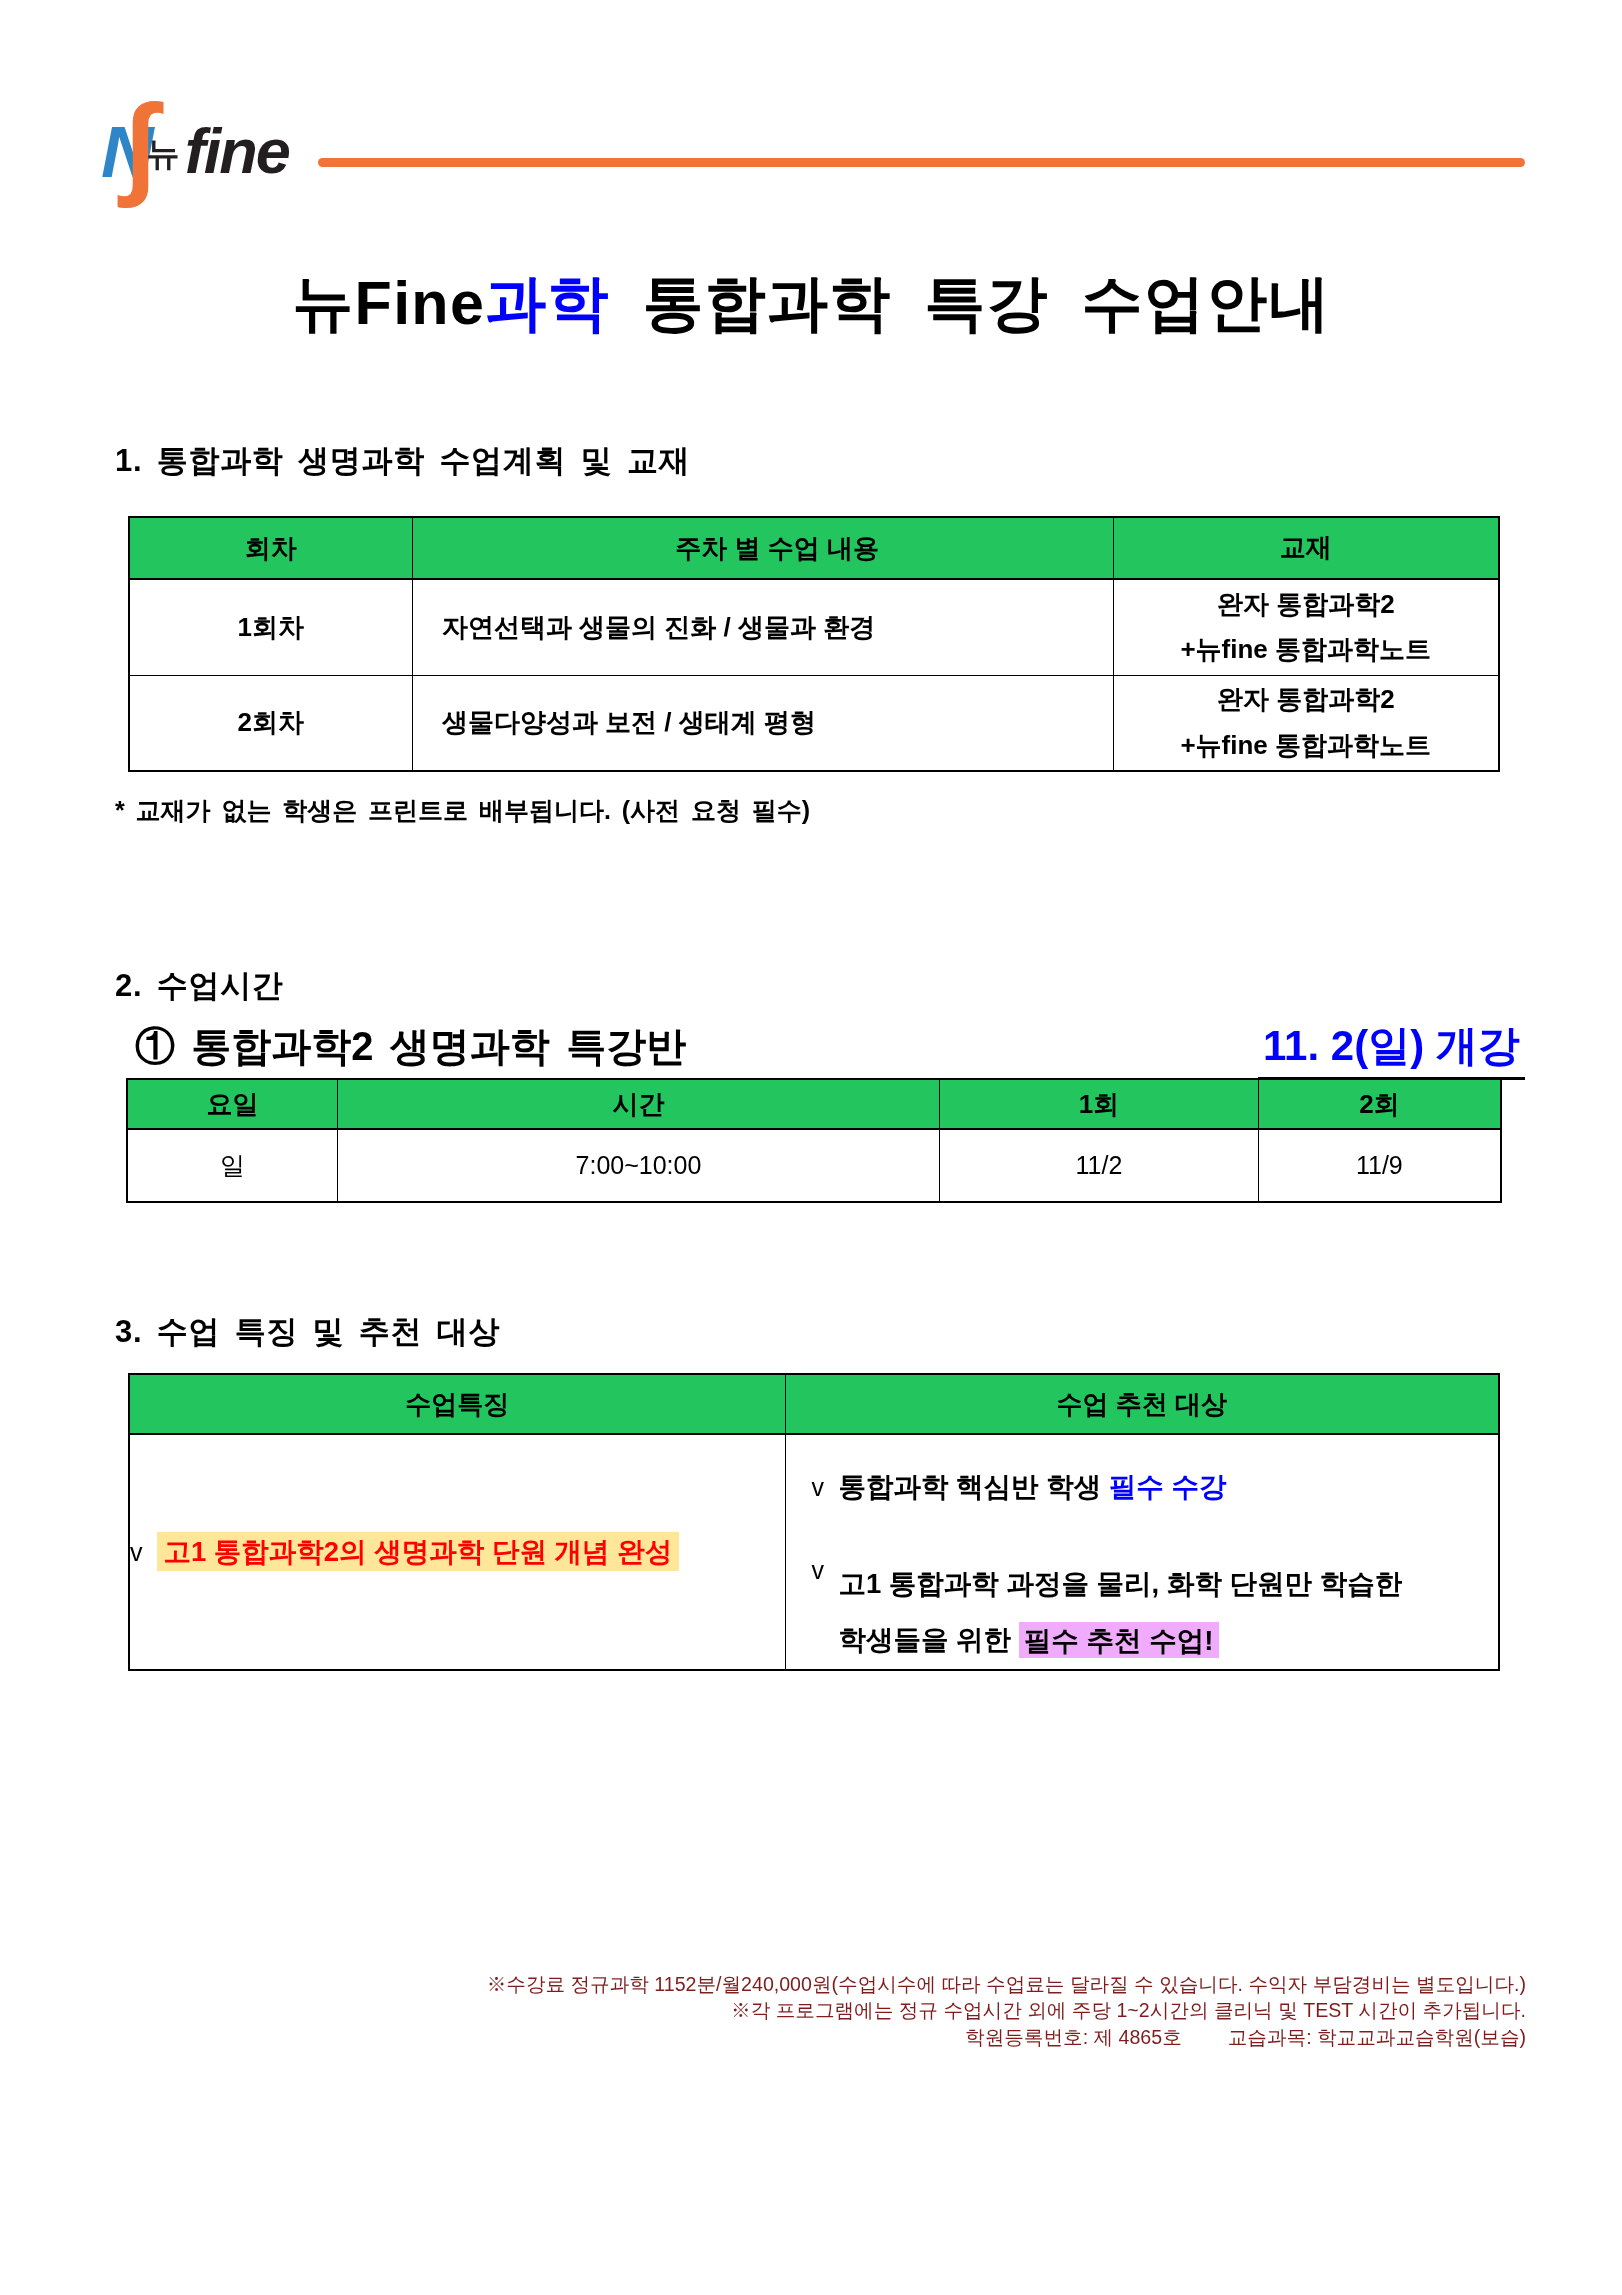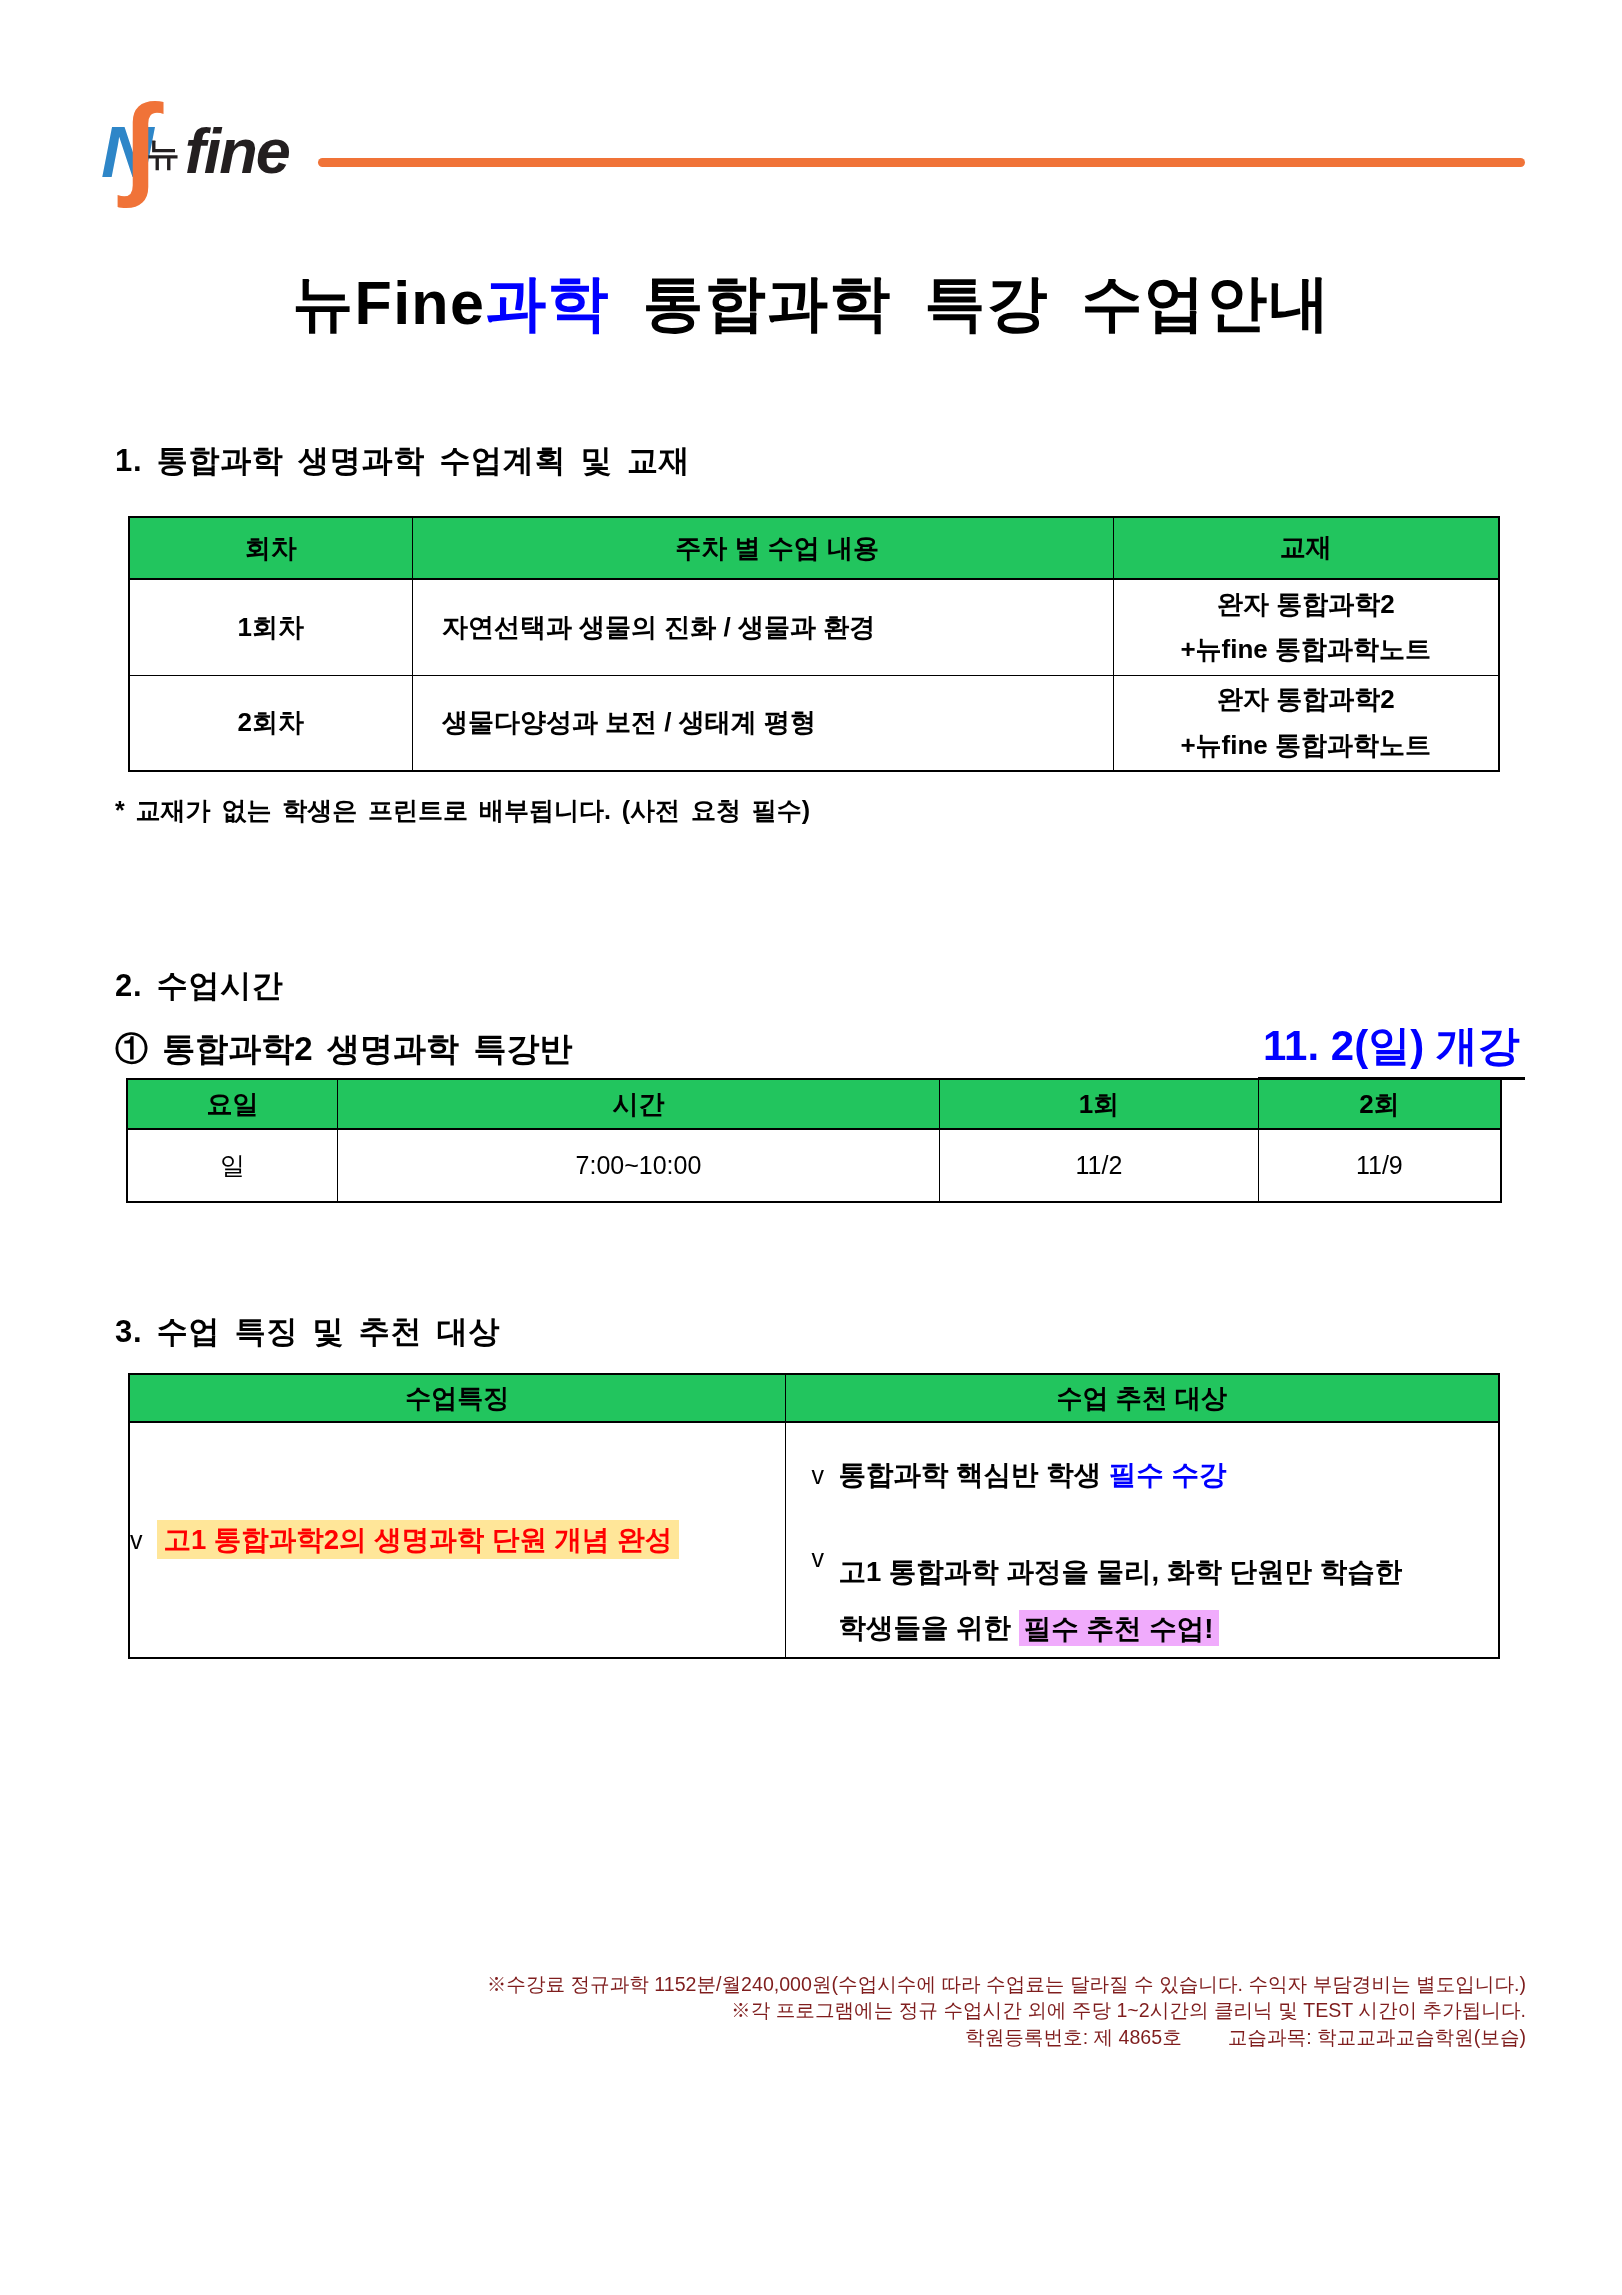--- a/index.html
+++ b/index.html
@@ -88,21 +88,21 @@
   .h-sec3 { top: 1311px; }
 
   .subrow {
     position: absolute;
     top: 1018px; left: 115px; right: 98px;
     display: flex;
     justify-content: space-between;
     align-items: baseline;
   }
   .class-label {
-    font-size: 33px; font-weight: bold; word-spacing: 5.2px; white-space: nowrap;
+    font-size: 40px; font-weight: bold; word-spacing: 5.2px; white-space: nowrap; margin-left: 20px;
   }
   .start-date {
     font-size: 42px; font-weight: bold;
     color: #0000FF;
     border-bottom: 3.3px solid #000;
     padding: 0 5.2px 3.3px 5.2px;
     white-space: nowrap;
   }
 
   
@@ -129,21 +129,21 @@
 
   .t2 { top: 1078px; left: 126px; width: 1376px; }
   .t2 th { height: 50px; }
   .t2 td { height: 73px; font-size: 25px; text-align: center; }
   .t2 .c1 { width: 202px; }
   .t2 .c2 { width: 578px; }
   .t2 .c3 { width: 306px; }
   .t2 .c4 { width: 233px; }
 
   .t3 { top: 1373px; left: 128px; width: 1370px; }
-  .t3 th { height: 48px; margin-left: 12px; }
+  .t3 th { height: 60px; margin-left: 12px; }
   .t3 .col-feat { width: 656px; }
   .t3 .col-rec { width: 714px; }
   .t3 td {
     height: 234px;
     font-size: 27.5px; font-weight: bold;
     vertical-align: middle;
     text-align: left;
   }
   .feat-cell { }
   .rec-cell { vertical-align: top; padding: 34px 0 0 26px; }

